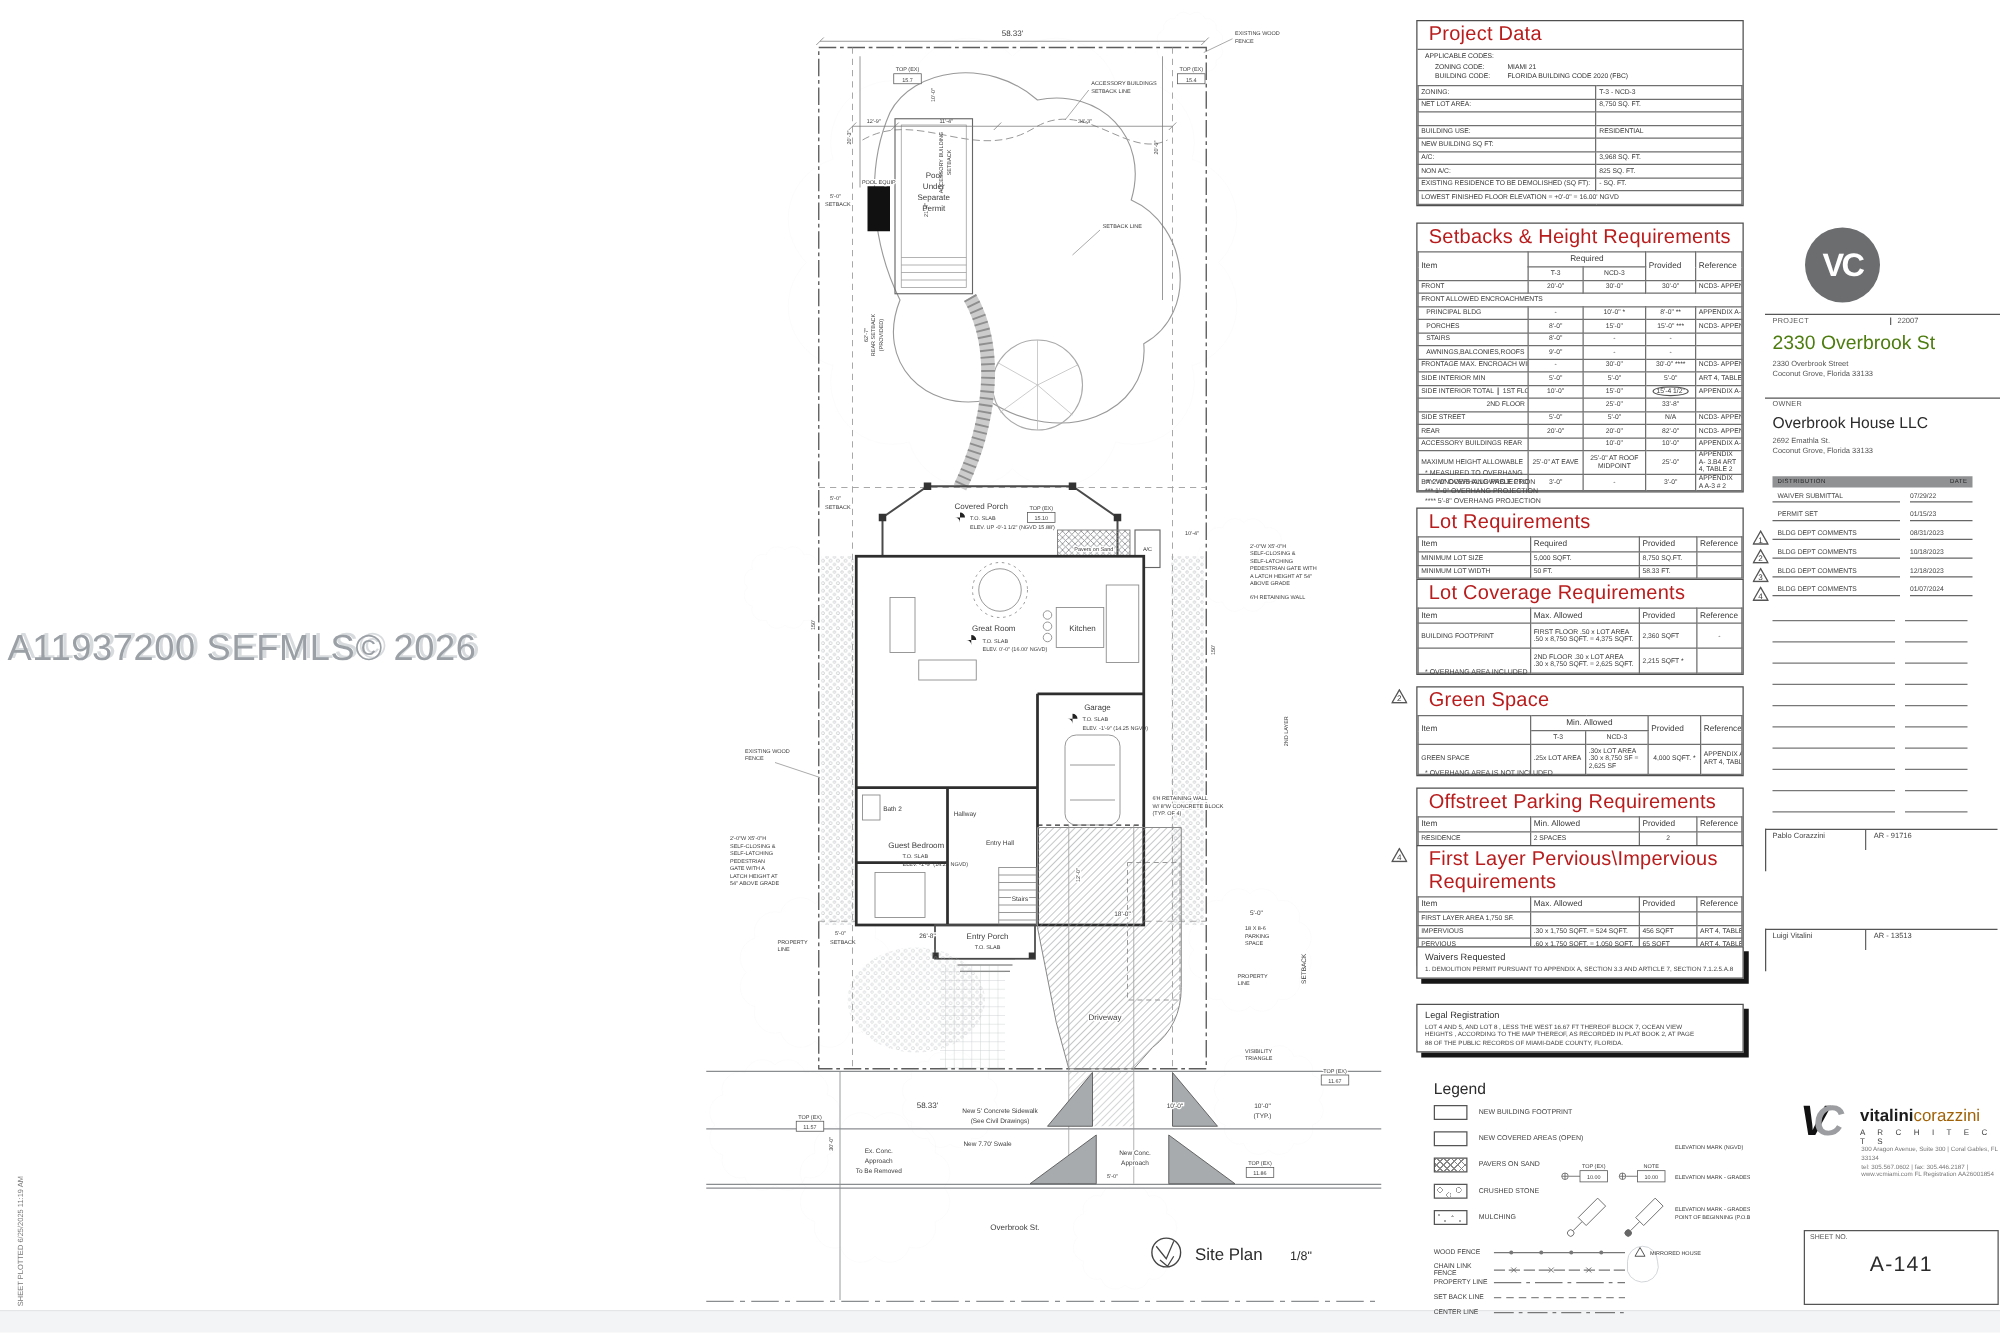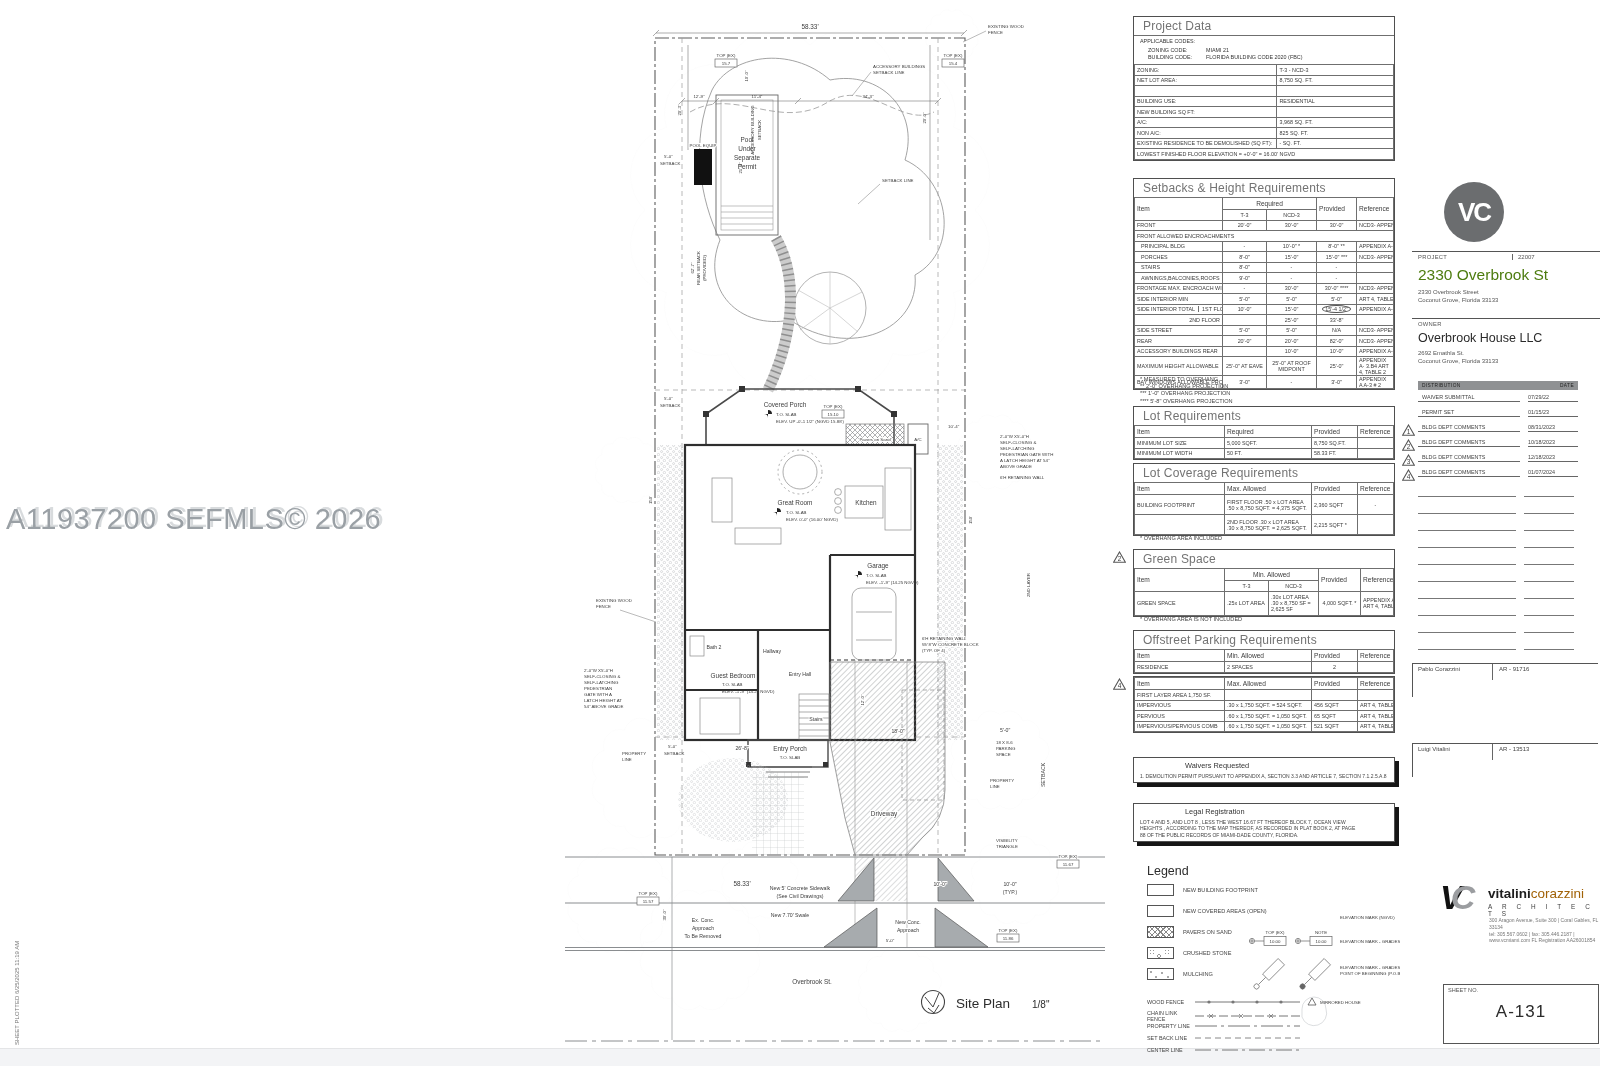--- a/index.html
+++ b/index.html
@@ -7,32 +7,32 @@
        font-family:"Liberation Sans",sans-serif;color:#333;}
   .abs{position:absolute;}
   
   .wm{position:absolute;left:6px;top:503px;font-size:29px;color:#9aa0a5;letter-spacing:.5px;}
   .wm-ghost{position:absolute;left:9px;top:501px;font-size:29px;color:#b9bec2;opacity:.55;letter-spacing:.5px;}
   .stamp{position:absolute;left:14px;top:1045px;transform:rotate(-90deg);transform-origin:0 0;
          font-size:6px;color:#777;white-space:nowrap;width:120px;}
   .bottom-strip{position:absolute;left:0;top:1048px;width:1600px;height:18px;background:#f3f4f6;border-top:1px solid #e4e5e7;}
   
   .sec{position:absolute;left:1133px;width:262px;border:1.3px solid #4f4f4f;background:#fff;box-sizing:border-box;}
-  .sec h2{font-size:12px;font-weight:400;color:#737373;margin:2px 0 2px 9px;letter-spacing:.2px;}
+  .sec h2{font-size:16px;font-weight:400;color:#b91c1c;margin:2px 0 2px 9px;letter-spacing:.2px;}
   table.tb{border-collapse:collapse;width:100%;table-layout:fixed;}
   table.tb td,table.tb th{border:1px solid #6f6f6f;font-size:5.4px;font-weight:400;color:#3b3b3b;
       padding:0 2px;height:9.5px;text-align:left;vertical-align:middle;overflow:hidden;white-space:nowrap;}
   table.tb th{text-align:left;}
   .ctr{text-align:center !important;}
   .hd{font-size:6.6px !important;height:11px !important;}
   .notes{position:absolute;left:1140px;font-size:5.6px;color:#444;line-height:7.2px;}
   .circ{border:.8px solid #555;border-radius:50%;padding:0 2px;display:inline-block;}
   .shadowbox{box-shadow:4px 4px 0 #161616;}
   .wbox{position:absolute;left:1133px;width:262px;border:1.1px solid #4f4f4f;background:#fff;box-sizing:border-box;padding:3px 6px;}
-  .wbox .t{font-size:7.4px;color:#333;margin-bottom:3px;margin-left:45px;}
+  .wbox .t{font-size:7.4px;color:#333;margin-bottom:3px;}
   .wbox .b{font-size:5px;color:#444;line-height:6.4px;}
   
   .lg-title{position:absolute;left:1147px;top:864px;font-size:12.5px;color:#2c2c2c;}
   .lg-item{position:absolute;left:1147px;display:flex;align-items:center;gap:9px;}
   .lg-sw{width:27px;height:12px;border:1px solid #555;box-sizing:border-box;}
   .sw-pav{background:repeating-linear-gradient(45deg,#888 0 .8px,transparent .8px 4px),
            repeating-linear-gradient(-45deg,#888 0 .8px,transparent .8px 4px);}
   .sw-stone{background:radial-gradient(circle at 4px 4px,transparent 1.6px,#999 1.7px,#999 2.2px,transparent 2.3px),
              radial-gradient(circle at 11px 8px,transparent 1.4px,#999 1.5px,#999 2px,transparent 2.1px),
              radial-gradient(circle at 19px 4px,transparent 1.6px,#999 1.7px,#999 2.2px,transparent 2.3px);}
@@ -753,20 +753,21 @@
           <td>RESIDENCE</td>
           <td>2 SPACES</td>
           <td class="ctr">2</td>
           <td></td>
         </tr>
   </tbody>
     </table>
 </div>
 
 <div class="sec" style="top:676px;">
+  <h2>First Layer Pervious\Impervious Requirements</h2>
   <table class="tb">
     <colgroup>
         <col style="width:90px">
         <col style="width:87px">
         <col style="width:46px">
         <col>
       </colgroup>
     <tbody>
         <tr>
           <th class="hd">Item</th>
@@ -1026,14 +1027,14 @@
   <div class="sub">A R C H I T E C T S</div>
 </div>
 <div class="firm-addr" style="top:917px;">
   <span>300 Aragon Avenue, Suite 300 | Coral Gables, FL  33134</span><br>
   <span>tel: 305.567.0602 | fax: 305.446.2187 |</span><br>
   <span>www.vcmiami.com FL Registration AA26001854</span>
 </div>
 
 <div class="sheetbox">
   <div class="sl">SHEET NO.</div>
-  <div class="sn">A-131</div>
+  <div class="sn">A-141</div>
 </div>
 
 </body></html>

